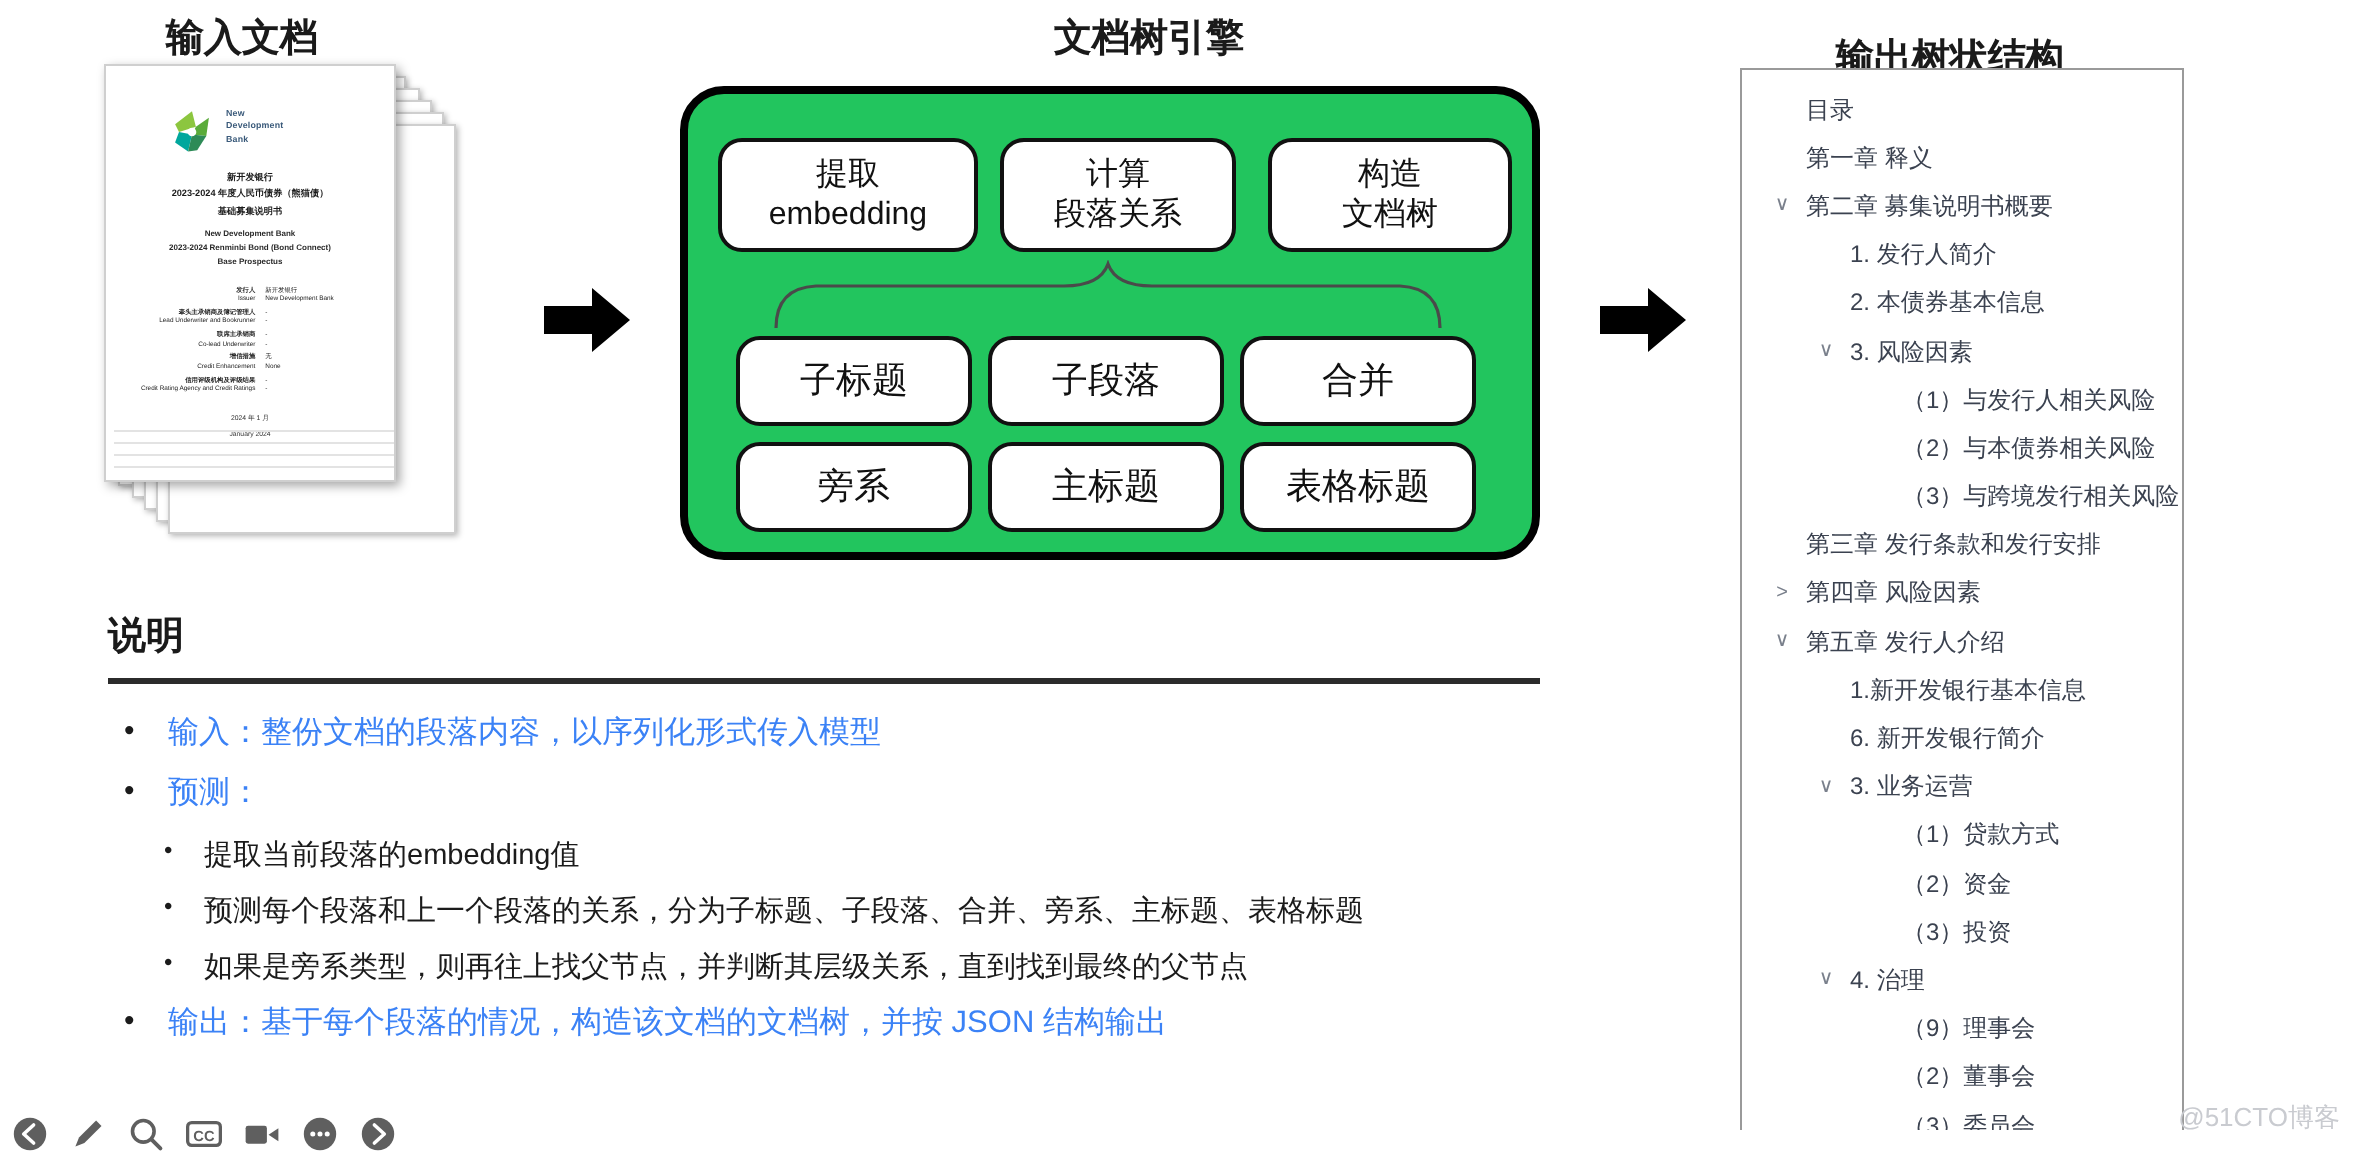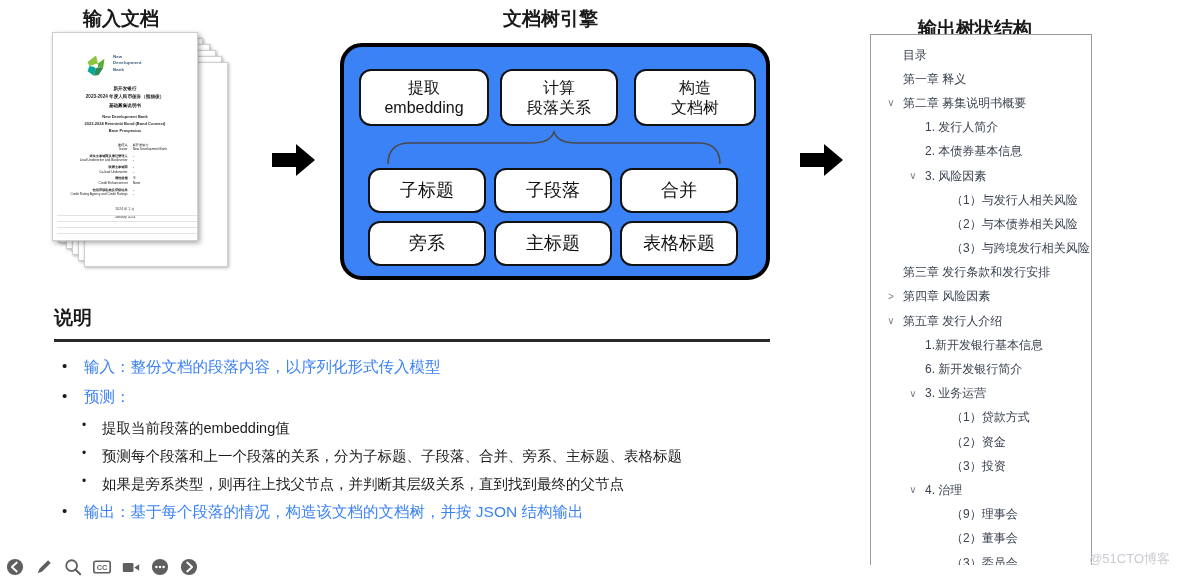--- a/index.html
+++ b/index.html
@@ -12,21 +12,21 @@
   #root { position: relative; width: 1184px; height: 582px; background:#fff; }
 
   
   .sec-title {
     position: absolute;
     font-weight: bold;
     color: #1a1a1a;
     white-space: nowrap;
   }
   #title-input  { left: 83px;  top: 6px;  font-size: 19px; }
-  #title-engine { left: 503px; top: 6px;  font-size: 19px; }
+  #title-engine { left: 527px; top: 6px;  font-size: 19px; }
   #title-output { left: 918px; top: 16px;  font-size: 19px; }
 
   
   #doc-stack { position: absolute; left: 52px; top: 32px; width: 186px; height: 260px; }
   .sheet {
     position: absolute; background: #fff;
     border: 1px solid #cfcfcf;
     box-shadow: 1px 1px 3px rgba(0,0,0,.30);
   }
   .sheet.s1 { left: 32px; top: 30px; width: 144px; height: 205px; }
@@ -69,21 +69,21 @@
 
   
   .blk-arrow { position: absolute; }
   #arrow-1 { left: 272px; top: 143px; }
   #arrow-2 { left: 800px; top: 143px; }
 
   
   #engine-panel {
     position: absolute; left: 340px; top: 43px;
     width: 430px; height: 237px;
-    border: 4px solid #000; border-radius: 22px; background: #3b82f6;
+    border: 4px solid #000; border-radius: 22px; background: #22c55e;
   }
   .ebox {
     position: absolute; border: 2.5px solid #111; border-radius: 12px;
     background: #fff; display: flex; flex-direction: column;
     align-items: center; justify-content: center; text-align: center;
     color: #111;
   }
   .ebox .l1, .ebox .l2 { display: block; white-space: nowrap; line-height: 1.2; }
   .ebox.two { font-size: 16px; }
   .ebox.one { font-size: 18px; }

